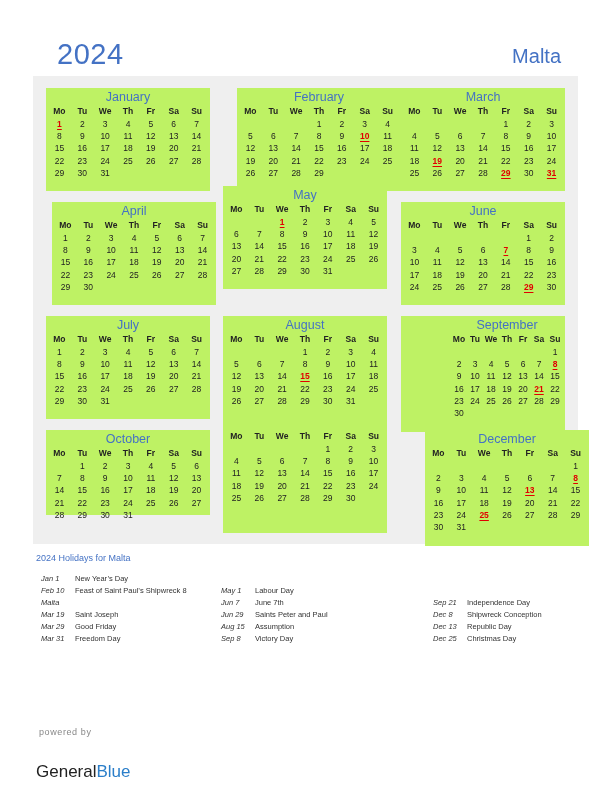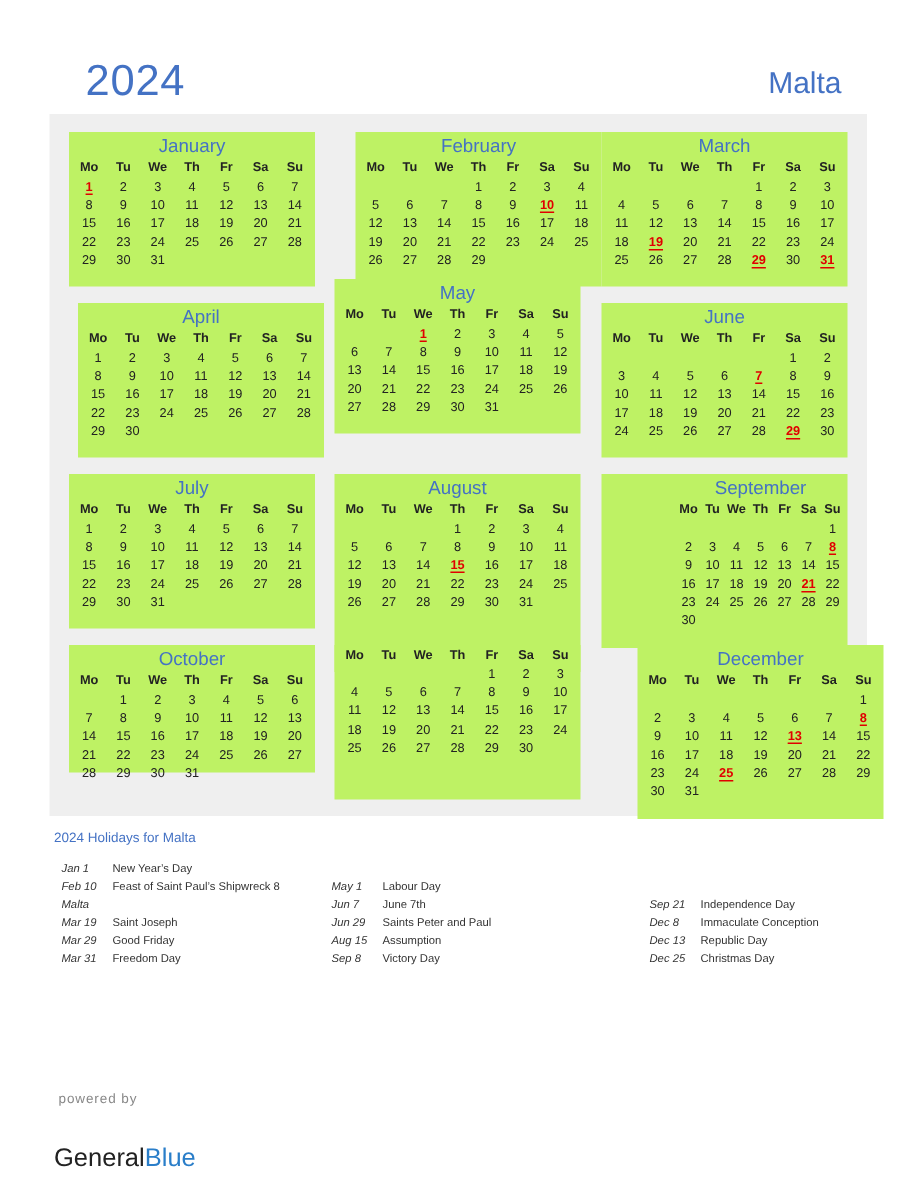--- a/index.html
+++ b/index.html
@@ -632,21 +632,21 @@
         <span class="hn">Victory Day</span>
       </div>
     </div>
     <div class="hcol" style="left: 401px; top: 597px; margin-left: 32px;">
       <div class="hrow">
         <span class="hd">Sep 21</span>
         <span class="hn">Independence Day</span>
       </div>
       <div class="hrow">
         <span class="hd">Dec 8</span>
-        <span class="hn">Immaculate Conception</span>
+        <span class="hn">Shipwreck Conception</span>
       </div>
       <div class="hrow">
         <span class="hd">Dec 13</span>
         <span class="hn">Republic Day</span>
       </div>
       <div class="hrow">
         <span class="hd">Dec 25</span>
         <span class="hn">Christmas Day</span>
       </div>
     </div>

